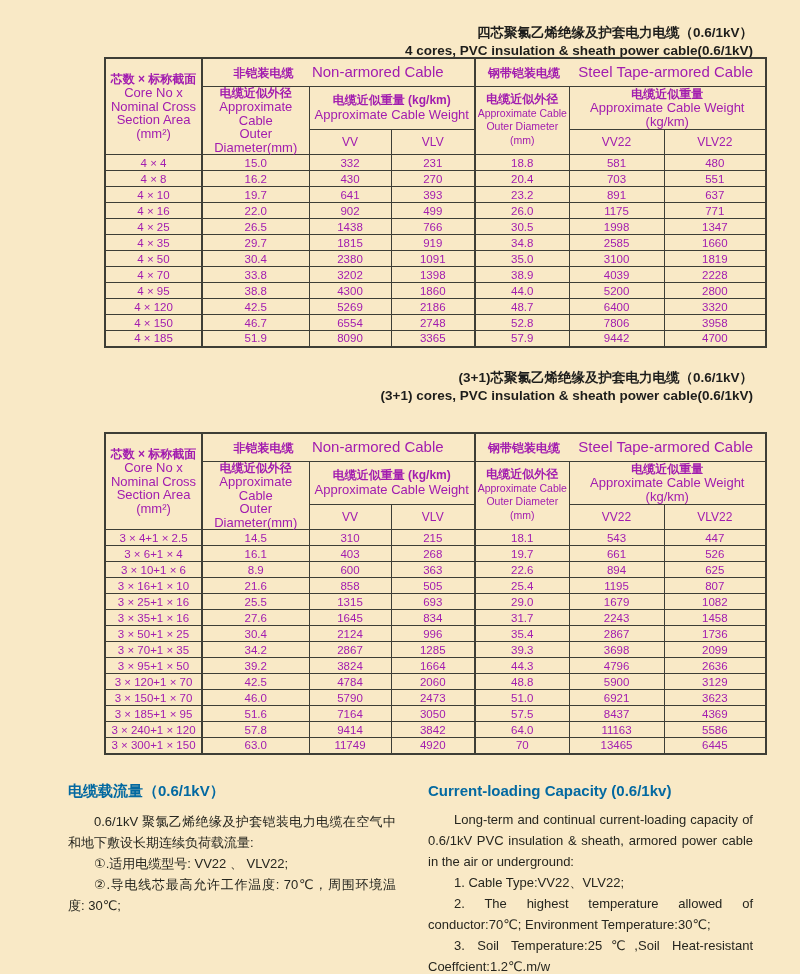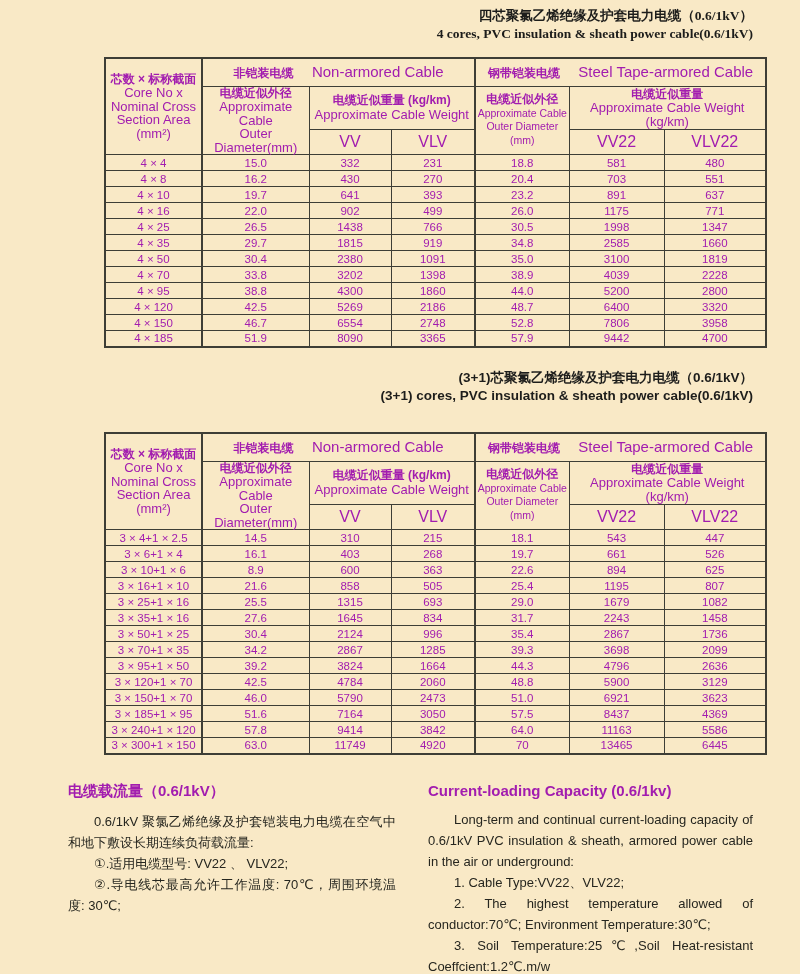--- a/index.html
+++ b/index.html
@@ -2,21 +2,21 @@
 <html><head>
 <meta charset="utf-8">
 <style>
   * { margin:0; padding:0; box-sizing:border-box; }
   body { width:800px; font-family:"Liberation Sans","DejaVu Sans",sans-serif; }
   .page { position:relative; width:800px; height:974px; background:#F9E9C6; overflow:hidden; }
 
   .doc-title { position:absolute; right:47px; text-align:right; color:#1d1d1b; }
   .doc-title .zh { font-size:13.5px; font-weight:bold; line-height:18px; }
   .doc-title .en { font-size:13.5px; font-weight:bold; line-height:18px; }
-  #title1 { top:7px;font-family:Liberation Serif, serif; }
+  #title1 { top:24px; }
   #title2 { top:369px; }
 
   table.tg { position:absolute; left:104px; width:661px; border-collapse:collapse; table-layout:fixed;
              color:#a21caf; }
   #table1 { top:57px; }
   #table2 { top:432px; }
   .tg th, .tg td { border:1px solid #3E3E36; text-align:center; vertical-align:middle;
                    font-weight:normal; padding:0; }
   .tg { border:2px solid #3E3E36; }
   .tg td:nth-child(2), .tg td:nth-child(5) { border-left-width:2px; }
@@ -24,27 +24,27 @@
   .tr-a { height:28px; }
   .tr-b { height:42px; }
   .tr-c { height:24px; }
   .tg tbody td { height:16px; font-size:11.5px; }
   .zh-b { font-weight:bold; font-size:12px; }
   .en-s { font-size:13px; }
   .en-xs { font-size:10.5px; }
   .hline { display:block; line-height:13.5px; }
   .grp .zh-b { margin-right:14px; }
   .grp .en-s { font-size:15px; }
-  .mono-head { font-weight:bold; font-size:16px; }
+  .mono-head { font-weight:bold; font-size:12px; }
 
   .footer { position:absolute; top:782px; left:68px; width:685px; display:flex; gap:32px; }
   .fcol { color:#26261f; }
   .fcol-l { width:328px; }
   .fcol-r { width:325px; }
-  .fhead { color:#a21caf; font-weight:bold; font-size:15px; margin-bottom:10px; }
+  .fhead { color:#0369a1; font-weight:bold; font-size:15px; margin-bottom:10px; }
   .fcol p { font-size:13px; line-height:21px; text-indent:2em; text-align:justify; }
 </style>
 </head>
 <body>
 
 <div class="page">
 
   <div class="doc-title" id="title1">
     <div class="zh">四芯聚氯乙烯绝缘及护套电力电缆（0.6/1kV）</div>
     <div class="en">4 cores, PVC insulation &amp; sheath power cable(0.6/1kV)</div>

